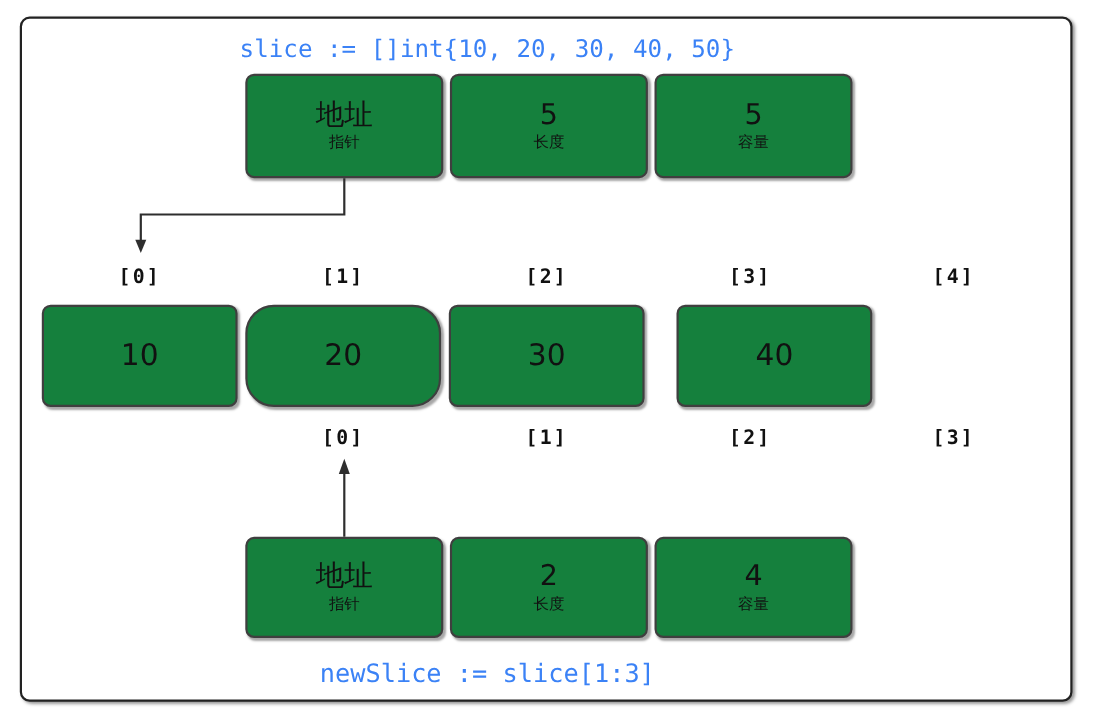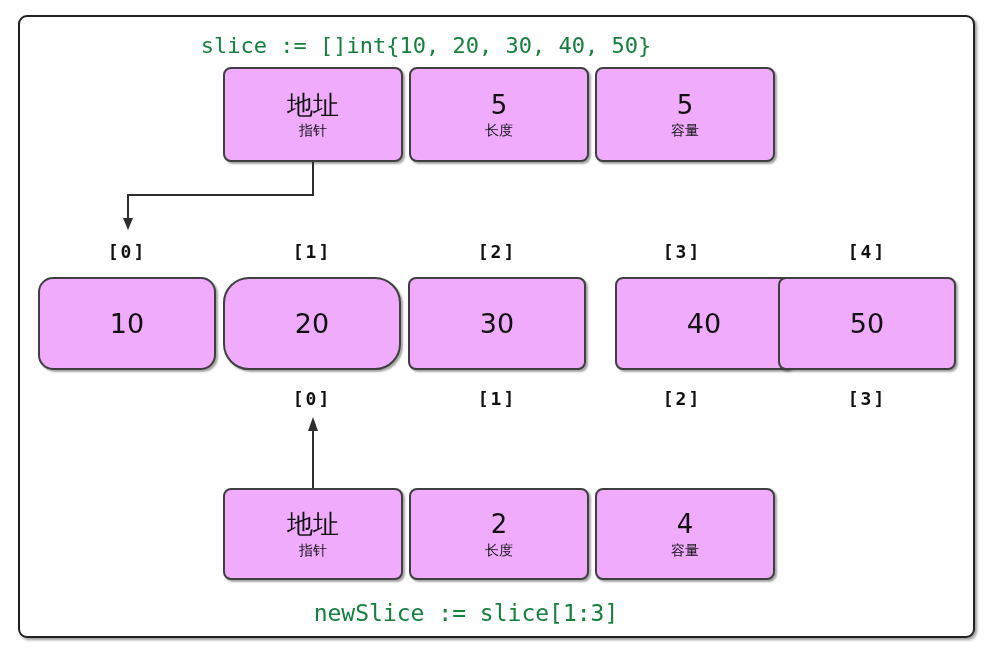--- a/index.html
+++ b/index.html
@@ -16,33 +16,33 @@
     position: absolute;
     left: 18px; top: 15px;
     width: 953px; height: 619px;
     border: 2px solid #222222;
     border-radius: 9px;
     box-shadow: 2px 2px 3px rgba(0,0,0,0.40);
     background: #ffffff;
   }
   .code {
     position: absolute;
-    left: 1px;
+    left: 18px;
     width: 850px;
     text-align: center;
     font-family: "DejaVu Sans Mono", "Liberation Mono", monospace;
-    color: #15803d;
+    color: #3b82f6;
     white-space: pre;
   }
   .code-top { top: 33px; font-size: 22px; }
-  .code-bottom { top: 600px; font-size: 23px; padding-left: 40px; }
+  .code-bottom { top: 600px; font-size: 23px; }
   .cell {
     position: absolute;
     box-sizing: border-box;
-    background: #f0abfc;
+    background: #15803d;
     border: 2px solid #3f3f3f;
     border-radius: 8px;
     box-shadow: 2px 2px 2px rgba(0,0,0,0.35);
     display: flex;
     flex-direction: column;
     align-items: center;
     justify-content: center;
     text-align: center;
   }
   .cell-main { font-size: 26px; line-height: 1.2; color: #111111; }
@@ -91,34 +91,31 @@
     <polyline points="197,2 197,35 12,35 12,60" fill="none" stroke="#2e2e2e" stroke-width="2"></polyline>
     <polygon points="12,70 7,58 17,58" fill="#2e2e2e"></polygon>
   </svg>
 
   <div class="idx idx-top" style="left:82px;">[0]</div>
   <div class="idx idx-top" style="left:267px;">[1]</div>
   <div class="idx idx-top" style="left:452px;">[2]</div>
   <div class="idx idx-top" style="left:637px;">[3]</div>
   <div class="idx idx-top" style="left:822px;">[4]</div>
 
-  <div class="cell array-cell" style="left:38px;border-radius:15px;">
+  <div class="cell array-cell" style="left:38px;">
     <div class="array-value">10</div>
   </div>
   <div class="cell array-cell" style="left:223px;border-radius:26px;">
     <div class="array-value">20</div>
   </div>
   <div class="cell array-cell" style="left:408px;align-items:center;">
     <div class="array-value">30</div>
   </div>
   <div class="cell array-cell" style="left:615px;">
     <div class="array-value">40</div>
-  </div>
-  <div class="cell array-cell" style="left:778px;">
-    <div class="array-value">50</div>
   </div>
 
   <div class="idx idx-bottom" style="left:267px;">[0]</div>
   <div class="idx idx-bottom" style="left:452px;">[1]</div>
   <div class="idx idx-bottom" style="left:637px;">[2]</div>
   <div class="idx idx-bottom" style="left:822px;">[3]</div>
 
   <svg class="arrow-svg" style="left:303px; top:414px;" width="20" height="76">
     <polygon points="10,3 5,17 15,17" fill="#2e2e2e"></polygon>
     <line x1="10" y1="15" x2="10" y2="74" stroke="#2e2e2e" stroke-width="2"></line>

